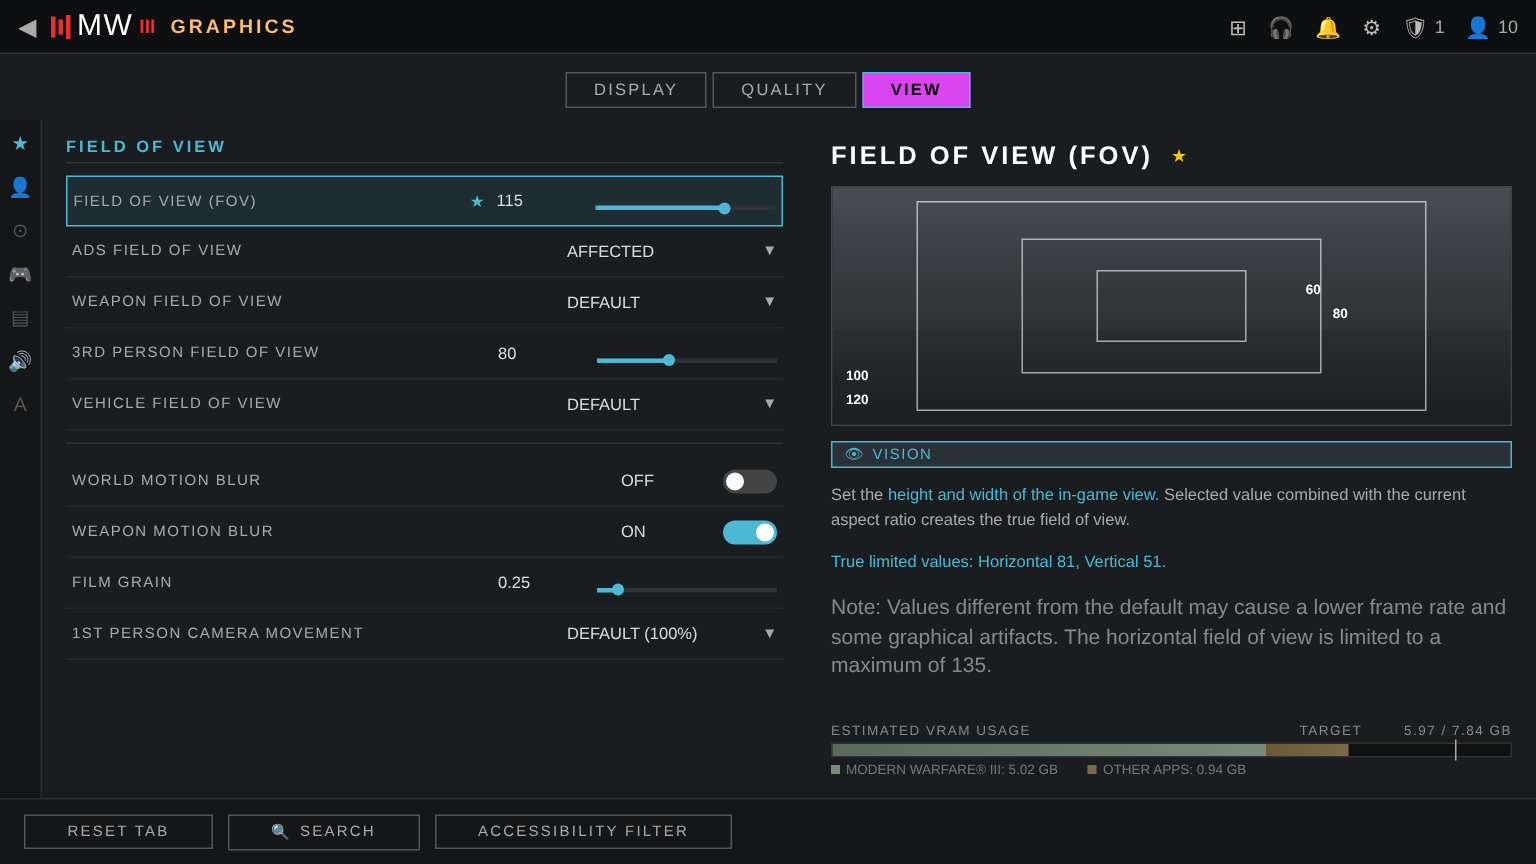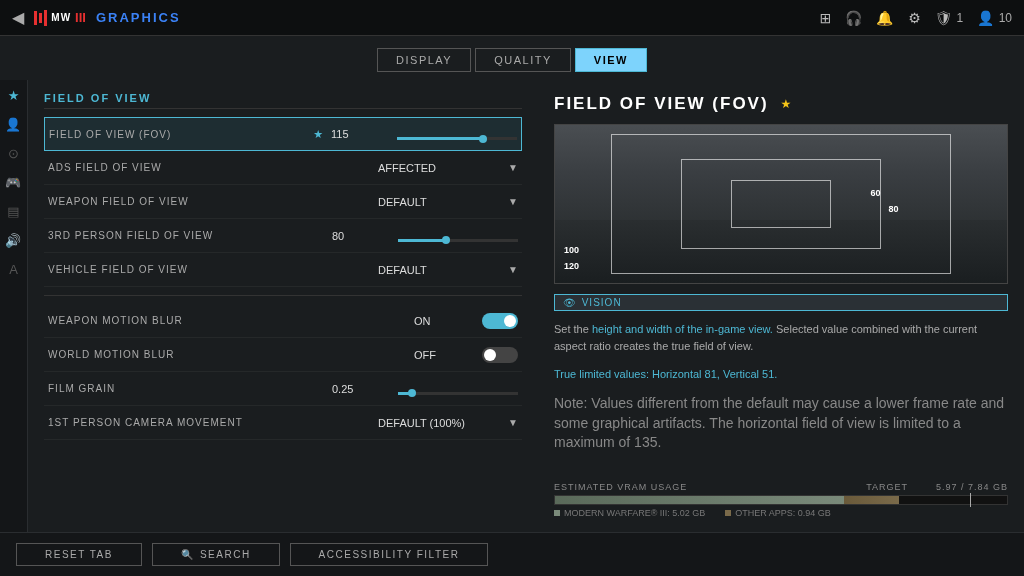--- a/index.html
+++ b/index.html
@@ -28,42 +28,42 @@
       color: #aaa;
       font-size: 16px;
       cursor: pointer;
     }
     .topbar-logo {
       display: flex;
       align-items: center;
       gap: 4px;
     }
     .logo-mw {
-      font-weight: 700;
-      font-size: 10px;
+      font-weight: 400;
+      font-size: 20px;
       color: white;
       letter-spacing: 1px;
     }
     .logo-bars {
       display: flex;
       gap: 2px;
       align-items: center;
     }
     .logo-bar {
       width: 3px;
       height: 14px;
       background: #e63030;
     }
     .logo-bar:nth-child(2) { height: 10px; }
     .logo-bar:nth-child(3) { height: 16px; }
     .topbar-title {
       font-size: 13px;
       font-weight: bold;
       letter-spacing: 2px;
-      color: #3b82f6;
+      color: #fdba74;
       text-transform: uppercase;
       flex: 1;
     }
     .topbar-icons {
       display: flex;
       align-items: center;
       gap: 14px;
     }
     .topbar-icon-group {
       display: flex;
@@ -90,21 +90,21 @@
       border: 1px solid #555;
       background: transparent;
       color: #aaa;
       font-size: 11px;
       letter-spacing: 1.5px;
       text-transform: uppercase;
       cursor: pointer;
       font-family: inherit;
     }
     .tab-btn.active {
-      background: #7dd3fc;
+      background: #d946ef;
       border-color: #4db8d4;
       color: #000;
       font-weight: bold;
     }
 
     
     .main-layout {
       display: flex;
       height: calc(576px - 36px - 44px - 44px);
     }
@@ -502,32 +502,32 @@
       <div class="dropdown-value">
         <span class="dropdown-text">DEFAULT</span>
         <span class="chevron-down">▼</span>
       </div>
     </div>
 
     <hr class="divider-line">
 
 
     <div class="setting-row">
+      <span class="setting-label">WORLD MOTION BLUR</span>
+      <span class="setting-value" style="margin-right:8px;">OFF</span>
+      <div class="toggle-container off">
+        <div class="toggle-knob off"></div>
+      </div>
+    </div>
+
+    <div class="setting-row">
       <span class="setting-label">WEAPON MOTION BLUR</span>
       <span class="setting-value" style="margin-right:8px;">ON</span>
       <div class="toggle-container on">
         <div class="toggle-knob on"></div>
-      </div>
-    </div>
-
-    <div class="setting-row">
-      <span class="setting-label">WORLD MOTION BLUR</span>
-      <span class="setting-value" style="margin-right:8px;">OFF</span>
-      <div class="toggle-container off">
-        <div class="toggle-knob off"></div>
       </div>
     </div>
 
     <div class="setting-row">
       <span class="setting-label">FILM GRAIN</span>
       <div class="slider-container">
         <span class="setting-value">0.25</span>
         <div class="slider-track">
           <div class="slider-fill" style="width:12%;"></div>
           <div class="slider-thumb" style="left:calc(12% - 4px);"></div>

